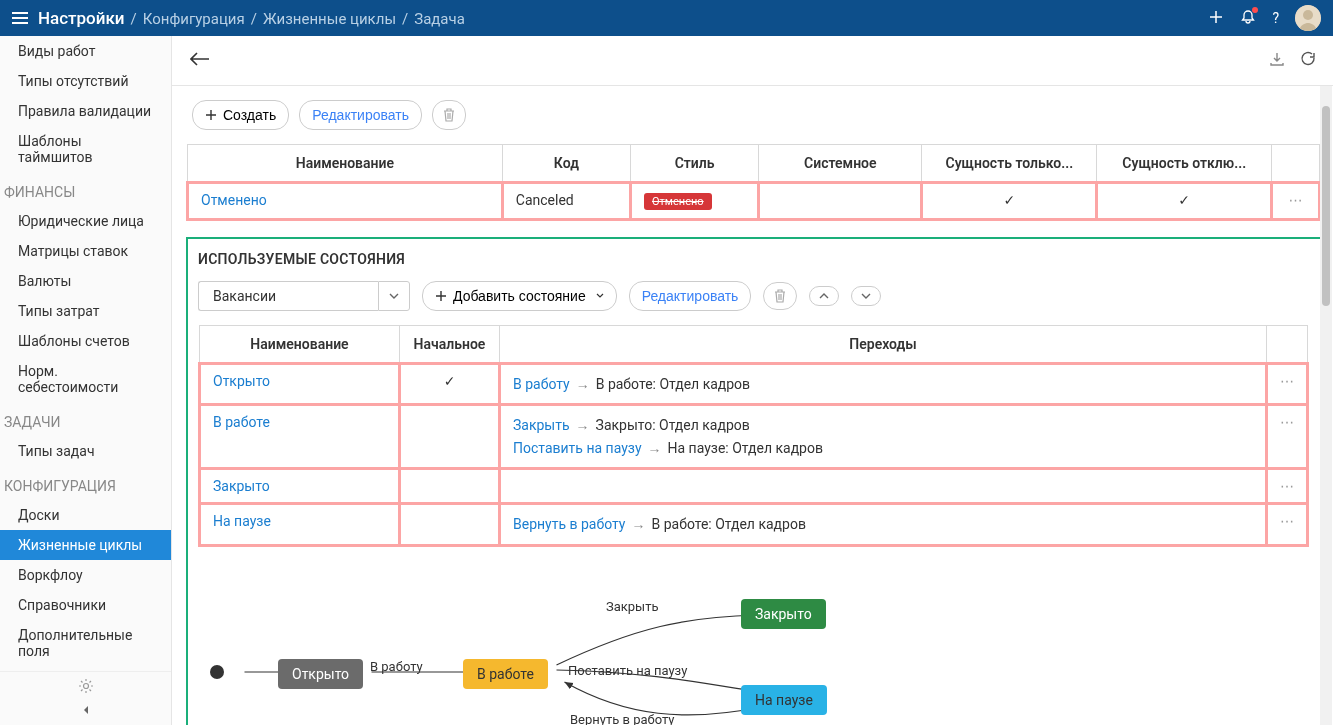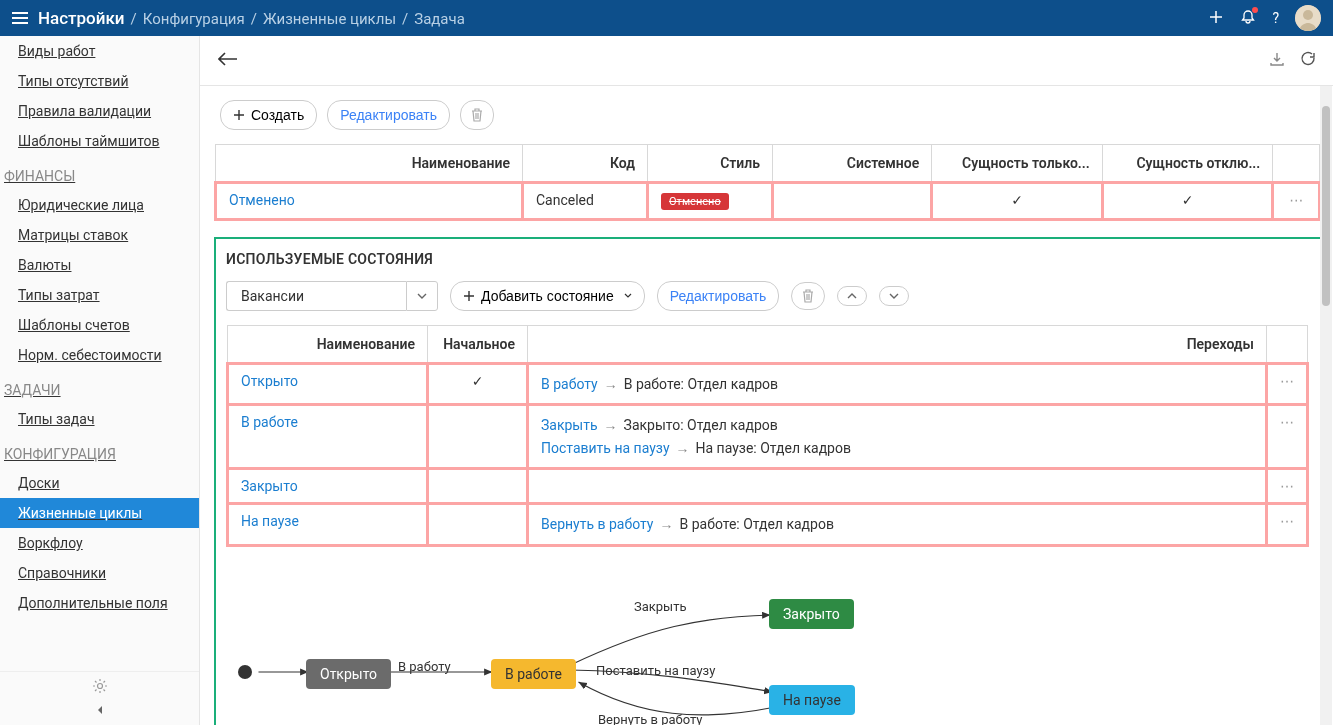--- a/index.html
+++ b/index.html
@@ -10,38 +10,38 @@
 .hamburger span { width: 16px; height: 2px; background: #fff; }
 .breadcrumb { display: flex; align-items: flex-end; gap: 6px; font-size: 15px; }
 .breadcrumb .sep { color: #b8d0e5; }
 .breadcrumb .main { font-weight: 500; font-size: 17px; }
 .breadcrumb .dim { color: #b8d0e5; }
 .header-right { display: flex; align-items: center; gap: 16px; }
 .header-icon { cursor: pointer; color: #fff; position: relative; }
 .notif-dot::after { content: ""; position: absolute; top: -2px; right: -2px; width: 6px; height: 6px; background: #ff4d4d; border-radius: 50%; }
 .avatar { width: 26px; height: 26px; border-radius: 50%; background: #d8c8b8; display: flex; align-items: center; justify-content: center; font-size: 14px; color: #666; overflow: hidden; }
 .layout { display: flex; height: calc(100vh - 36px); }
-.sidebar { width: 200px; background: #fafafa; border-right: 1px solid #e5e5e5; overflow-y: auto; display: flex; flex-direction: column; text-decoration: underline; }
+.sidebar { width: 172px; background: #fafafa; border-right: 1px solid #e5e5e5; overflow-y: auto; display: flex; flex-direction: column; }
 .sidebar-inner { flex: 1; overflow-y: auto; }
 .sidebar-footer { padding: 6px 0; display: flex; flex-direction: column; align-items: center; gap: 6px; border-top: 1px solid #eee; }
 .sidebar-footer svg { cursor: pointer; }
 .section-title { color: #888; font-size: 14px; padding: 12px 4px 6px; font-weight: 400; }
 .nav-item { padding: 7px 18px; cursor: pointer; color: #333; font-size: 14px; }
 .nav-item.active { background: #2088d9; color: #fff; }
 .main { flex: 1; overflow: hidden; display: flex; flex-direction: column; position: relative; }
 .toolbar-row { height: 50px; border-bottom: 1px solid #e5e5e5; display: flex; align-items: center; padding: 0 18px; justify-content: space-between; }
 .back-btn { cursor: pointer; }
 .toolbar-right { display: flex; gap: 14px; }
 .content-scroll { flex: 1; overflow-y: auto; padding: 0 6px 20px 14px; position: relative; }
 .action-bar { display: flex; gap: 10px; padding: 14px 6px; }
 .btn { border: 1px solid #ccc; background: #fff; border-radius: 14px; padding: 6px 12px; cursor: pointer; font-size: 14px; display: inline-flex; align-items: center; gap: 6px; }
 .btn.disabled { color: #3b82f6; cursor: default; }
 .btn.icon-only { padding: 6px 9px; }
 .table { width: calc(100% - 6px); border: 1px solid #d8d8d8; border-collapse: collapse; }
-.table th { text-align: right; font-weight: 600; padding: 10px 12px; border: 1px solid #d8d8d8; background: #fff; font-size: 14px; margin-left: 32px; }
+.table th { text-align: center; font-weight: 600; padding: 10px 12px; border: 1px solid #d8d8d8; background: #fff; font-size: 14px; margin-left: 32px; }
 .table td { padding: 8px 12px; border: 3px solid #fca5a5; vertical-align: top; font-size: 14px; }
 .link { color: #1b7ed0; cursor: pointer; }
 .badge-cancel { background: #d63638; color: #fff; font-size: 11px; padding: 2px 8px; border-radius: 3px; text-decoration: line-through; display: inline-block; }
 .check { text-align: center; }
 .actions-cell { text-align: center; color: #999; cursor: pointer; width: 40px; }
 .panel { border: 2px solid #1aaf7a; padding: 12px 10px 14px; margin-top: 16px; }
 .panel-title { color: #333; font-size: 14px; font-weight: 600; margin-bottom: 14px; letter-spacing: 0.3px; }
 .panel-toolbar { display: flex; gap: 12px; align-items: center; margin-bottom: 14px; }
 .dropdown { display: flex; align-items: stretch; border-radius: 3px; }
 .dropdown .dd-label { border: 1px solid #ccc; border-right: none; padding: 6px 14px; min-width: 180px; border-radius: 3px 0 0 3px; }

